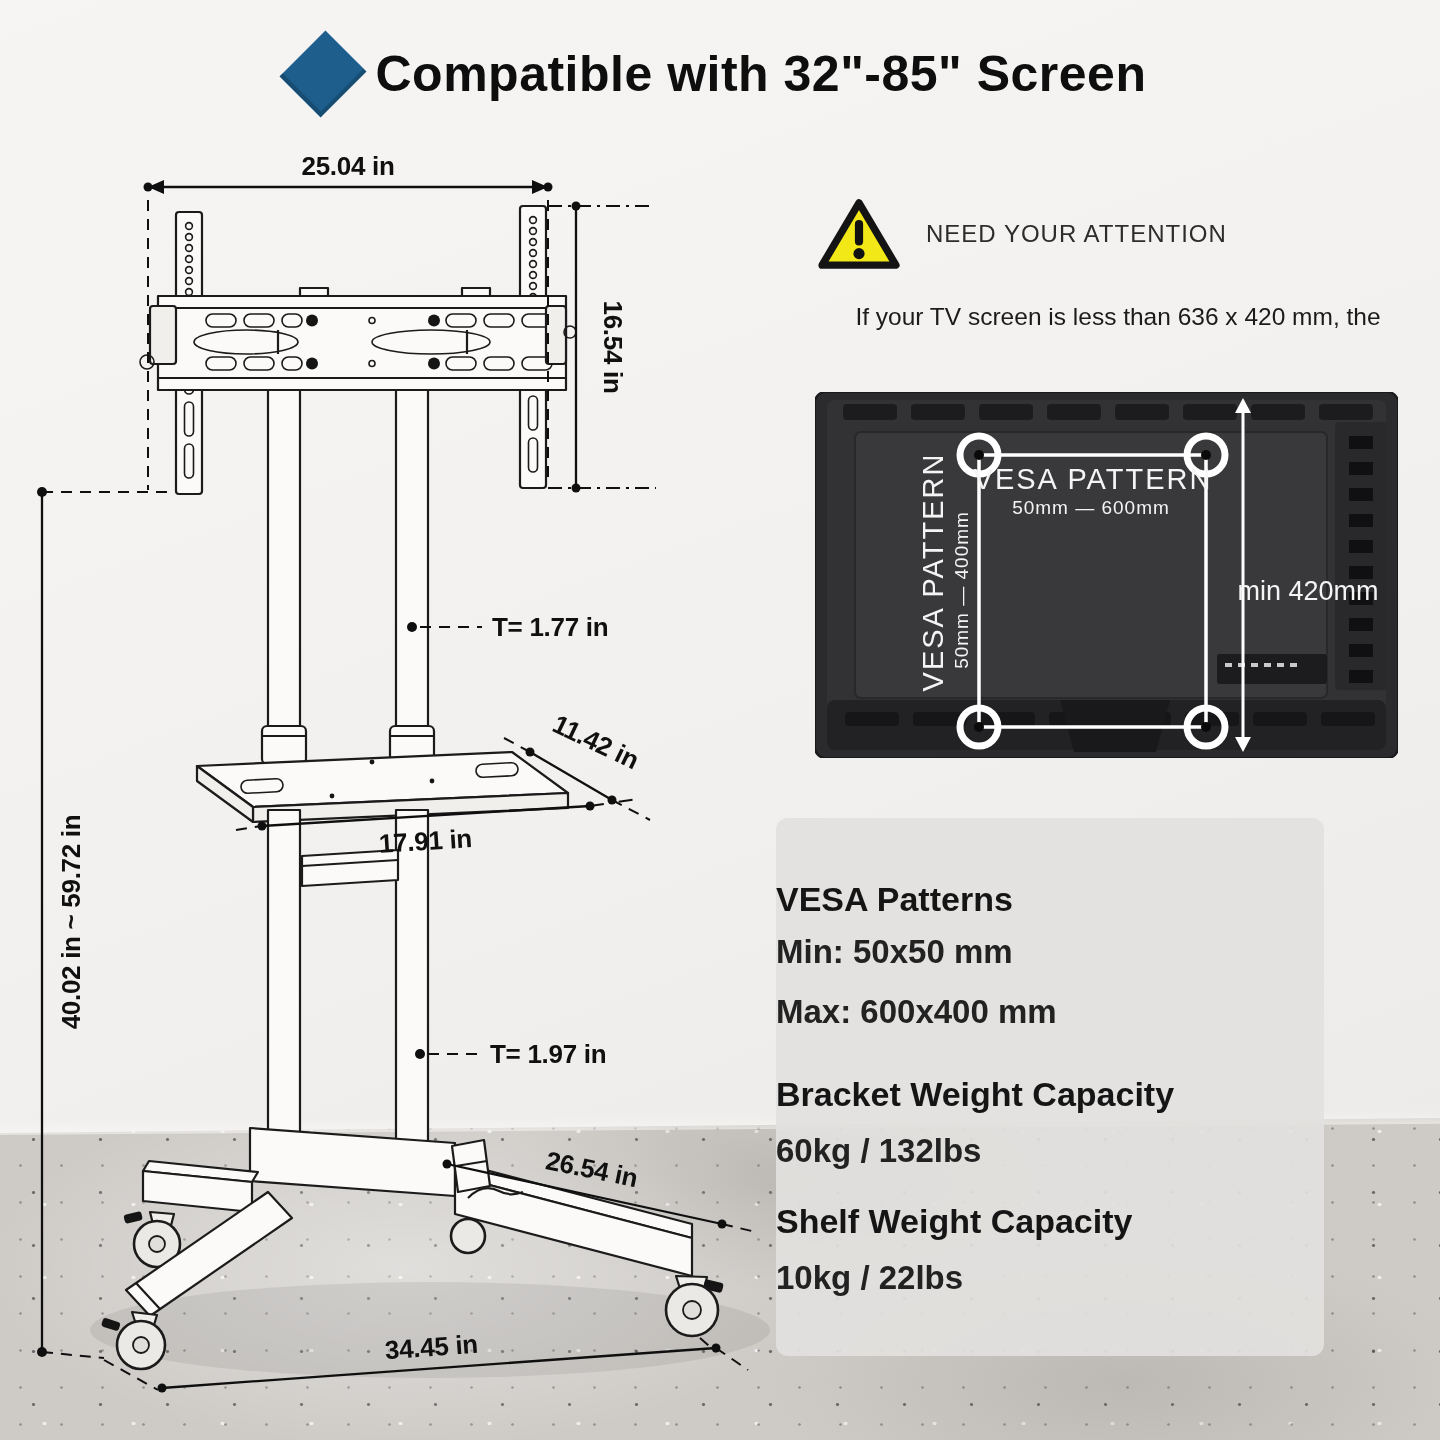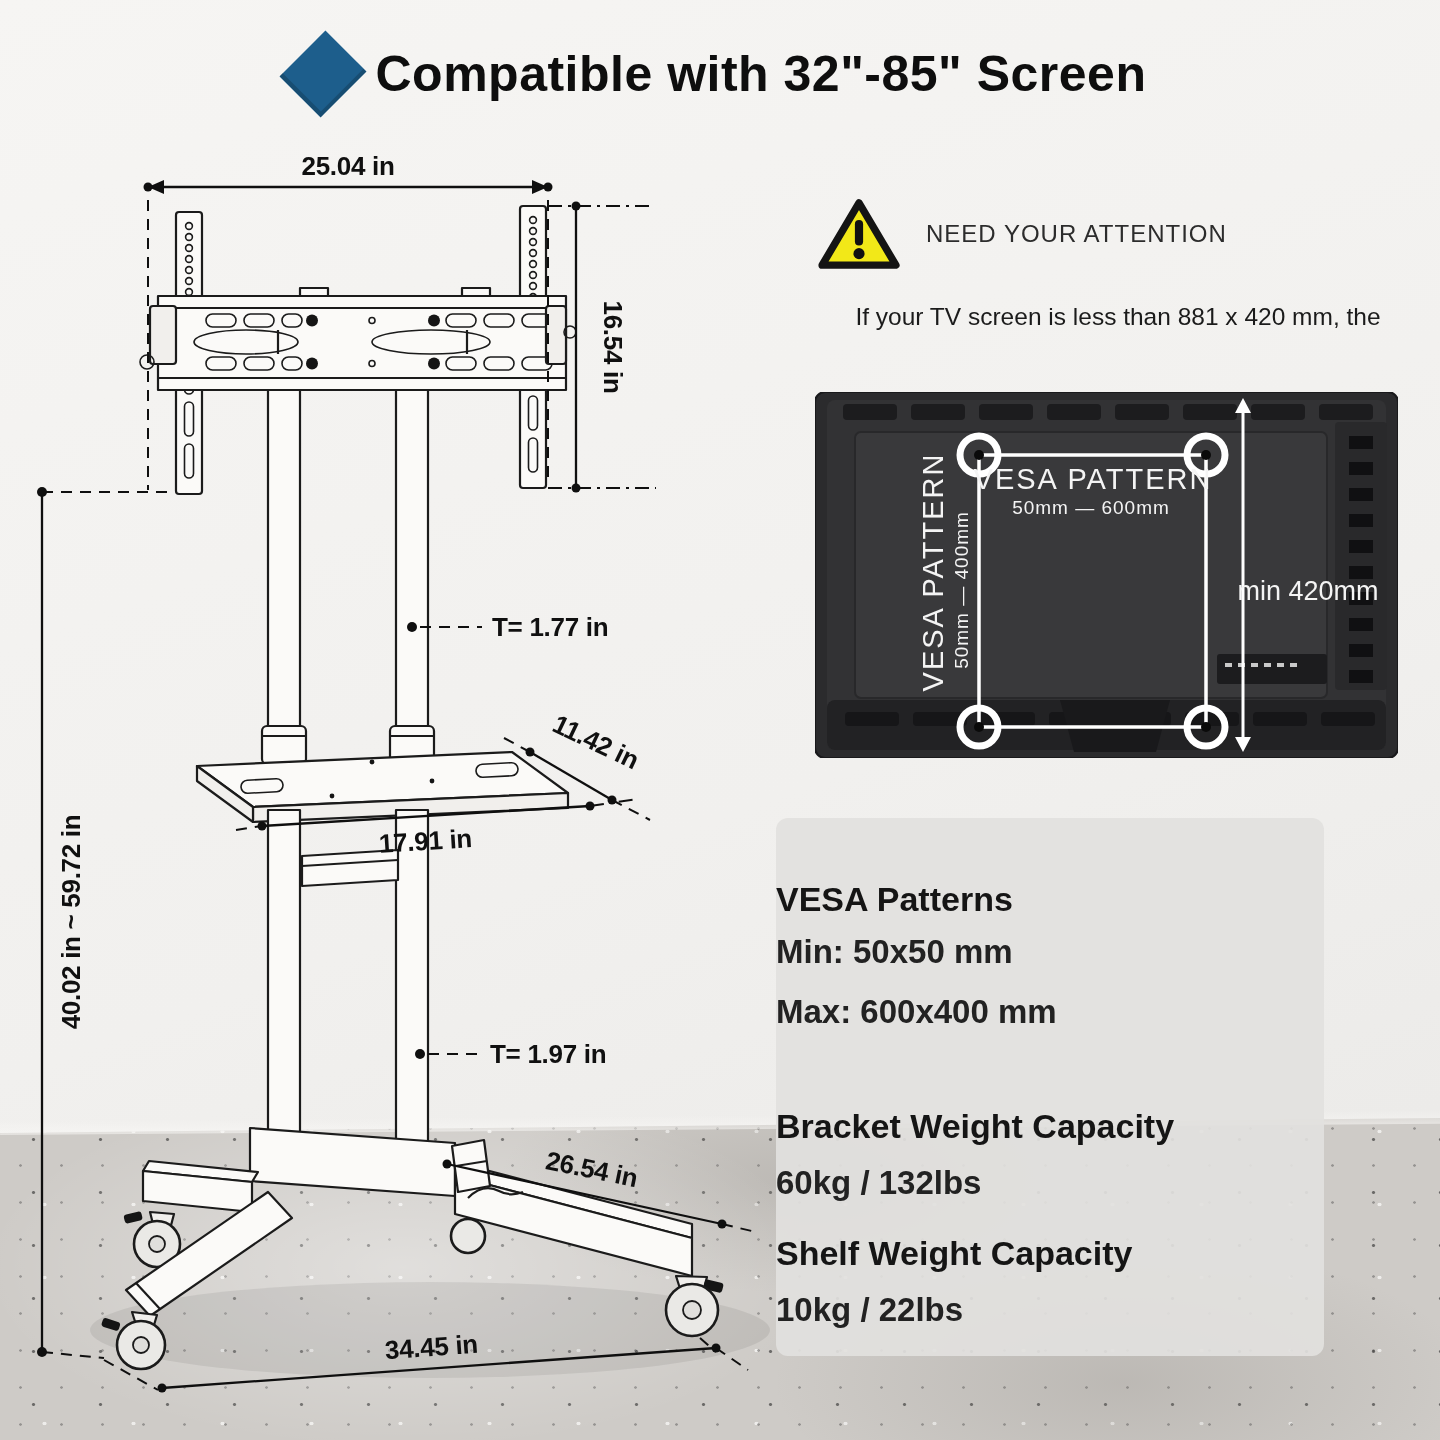--- a/index.html
+++ b/index.html
@@ -70,21 +70,21 @@
   
   .specs{
     position:absolute;left:776px;top:818px;width:548px;height:538px;z-index:3;
     background:rgba(226,225,222,.92);border-radius:12px;
     display:flex;flex-direction:column;align-items:flex-start;
     color:#151515;text-align:center;
   }
   .spec-title{font-size:34px;font-weight:700;}
   .spec-val{font-size:33px;font-weight:700;color:#222;}
   .mt64{margin-top:62px;} .mt12{margin-top:14px;} .mt4{margin-top:22px;}
-  .mt56{margin-top:76px;} .mt8{margin-top:18px;} .mt48{margin-top:32px;}
+  .mt56{margin-top:44px;} .mt8{margin-top:18px;} .mt48{margin-top:32px;}
 </style>
 </head>
 <body>
 
 <div class="page">
 
   <div class="floor"></div>
   <div class="floor-edge"></div>
 
   <div class="header">
@@ -278,21 +278,21 @@
   <div class="attention">
     <div class="att-head">
       <svg class="warn-svg" viewBox="0 0 100 90">
         <polygon points="50,7 95,83 5,83" fill="#f2e818" stroke="#141414" stroke-width="9" stroke-linejoin="round"></polygon>
         <rect x="45" y="28" width="10" height="31" rx="5" fill="#111"></rect>
         <circle cx="50" cy="69" r="6.8" fill="#111"></circle>
       </svg>
       <div class="att-title">NEED YOUR ATTENTION</div>
     </div>
     <div class="att-note">
-      <div>If your TV screen is less than 881 x 420 mm, the</div>
+      <div>If your TV screen is less than 636 x 420 mm, the</div>
     </div>
   </div>
 
   <svg class="tv" viewBox="0 0 583 366">
     <rect x="0" y="0" width="583" height="366" rx="10" fill="#2b2b2d" stroke="#19191b" stroke-width="2"></rect>
     <rect x="12" y="8" width="559" height="350" rx="8" fill="#323234"></rect>
 
     <rect x="28" y="12" width="54" height="16" rx="4" fill="#1c1c1e"></rect>
       <rect x="96" y="12" width="54" height="16" rx="4" fill="#1c1c1e"></rect>
     <rect x="164" y="12" width="54" height="16" rx="4" fill="#1c1c1e"></rect>

